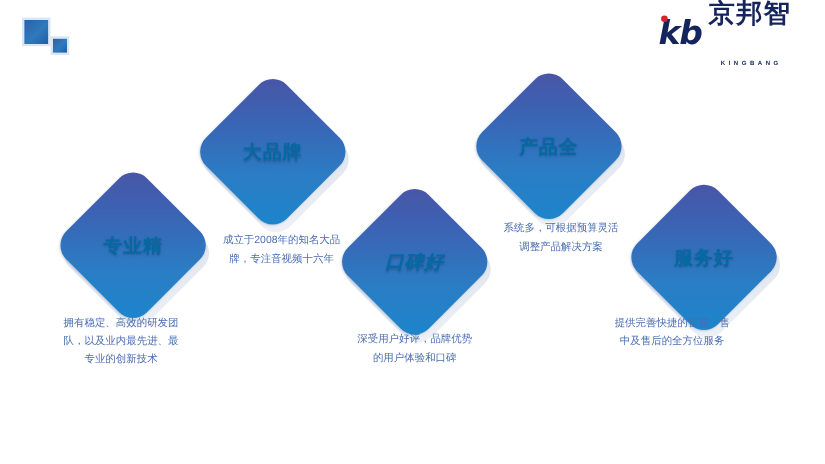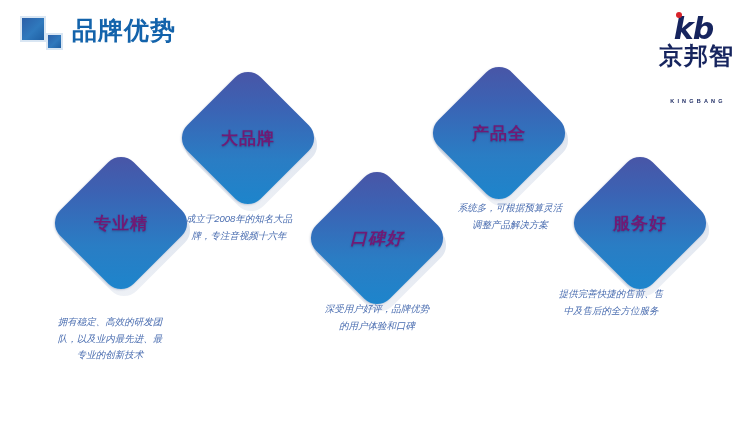--- a/index.html
+++ b/index.html
@@ -52,26 +52,25 @@
     font-size: 25px;
     font-weight: bold;
     color: #1363ab;
     letter-spacing: 1px;
     white-space: nowrap;
   }
 
   
   .logo {
     position: absolute;
-    right: 16px;
+    right: 31px;
     top: 14px;
     height: 34px;
     display: flex;
     align-items: center;
-    flex-direction: column;
   }
   .logo-kb {
     position: relative;
     font-size: 30px;
     font-weight: bold;
     font-style: italic;
     color: #16245e;
     line-height: 1;
     letter-spacing: -1px;
     font-family: "DejaVu Sans", sans-serif;
@@ -147,35 +146,34 @@
   }
   .diamond-label {
     position: absolute;
     left: 0;
     top: 0;
     width: 104px;
     height: 104px;
     display: flex;
     align-items: center;
     justify-content: center;
-    color: #701a75;
+    color: #0369a1;
     font-size: 17px;
     font-weight: bold;
     letter-spacing: 1px;
     text-shadow: 0 1px 2px rgba(20,40,80,0.35);
     white-space: nowrap;
   }
   .caption {
     position: absolute;
     color: #4a6db0;
     font-size: 9.5px;
     line-height: 1.75;
     text-align: center;
     white-space: nowrap;
-    font-style: italic;
   }
 
   
   .footer {
     position: absolute;
     left: 0;
     bottom: 0;
     width: 750px;
     height: 24px;
     background: linear-gradient(90deg, #25699e 0%, #2b6ba1 20%, #34619c 50%, #3d5795 78%, #41529 100%, #415394 100%);
@@ -192,21 +190,20 @@
   }
 </style>
 </head>
 <body>
 
 <div class="header">
   <div class="header-marks">
     <div class="sq-big"></div>
     <div class="sq-small"></div>
   </div>
-  <div class="header-title">品牌优势</div>
 
   <div class="logo">
     <div class="logo-kb">
       <span>kb</span>
       <span class="logo-dot"></span>
     </div>
     <div class="logo-cn-wrap">
       <div class="logo-cn">京邦智</div>
       <div class="logo-en">KINGBANG</div>
     </div>
@@ -214,32 +211,32 @@
 </div>
 
 <div class="board">
 
   <div class="item" style="left:0px; top:0px;">
     <div class="diamond-wrap" style="left:69px; top:171px;">
       <div class="diamond-shadow"></div>
       <div class="diamond"></div>
       <div class="diamond-label">专业精</div>
     </div>
-    <div class="caption" style="left:20px; top:286px; width:180px; white-space:pre-line;margin-top:28px;">拥有稳定、高效的研发团
+    <div class="caption" style="left:20px; top:286px; width:180px; white-space:pre-line;">拥有稳定、高效的研发团
 队，以及业内最先进、最
 专业的创新技术</div>
   </div>
 
   <div class="item" style="left:0px; top:0px;">
     <div class="diamond-wrap" style="left:196px; top:86px;">
       <div class="diamond-shadow"></div>
       <div class="diamond"></div>
       <div class="diamond-label">大品牌</div>
     </div>
-    <div class="caption" style="left:149px; top:211px; width:180px; white-space:pre-line;text-align:center;">成立于2008年的知名大品
+    <div class="caption" style="left:166px; top:211px; width:180px; white-space:pre-line;text-align:center;">成立于2008年的知名大品
 牌，专注音视频十六年</div>
   </div>
 
   <div class="item" style="left:0px; top:0px;">
     <div class="diamond-wrap" style="left:325px; top:186px;font-style:italic;">
       <div class="diamond-shadow"></div>
       <div class="diamond"></div>
       <div class="diamond-label">口碑好</div>
     </div>
     <div class="caption" style="left:287px; top:301px; width:180px; white-space:pre-line;">深受用户好评，品牌优势
@@ -250,21 +247,21 @@
     <div class="diamond-wrap" style="left:447px; top:81px;font-family:Liberation Mono, monospace;">
       <div class="diamond-shadow"></div>
       <div class="diamond"></div>
       <div class="diamond-label">产品全</div>
     </div>
     <div class="caption" style="left:420px; top:200px; width:180px; white-space:pre-line;">系统多，可根据预算灵活
 调整产品解决方案</div>
   </div>
 
   <div class="item" style="left:0px; top:0px;">
-    <div class="diamond-wrap" style="left:588px; top:171px;">
+    <div class="diamond-wrap" style="left:588px; top:182px;">
       <div class="diamond-shadow"></div>
       <div class="diamond"></div>
       <div class="diamond-label">服务好</div>
     </div>
     <div class="caption" style="left:521px; top:286px; width:180px; white-space:pre-line;">提供完善快捷的售前、售
 中及售后的全方位服务</div>
   </div>
 
 </div>
 

